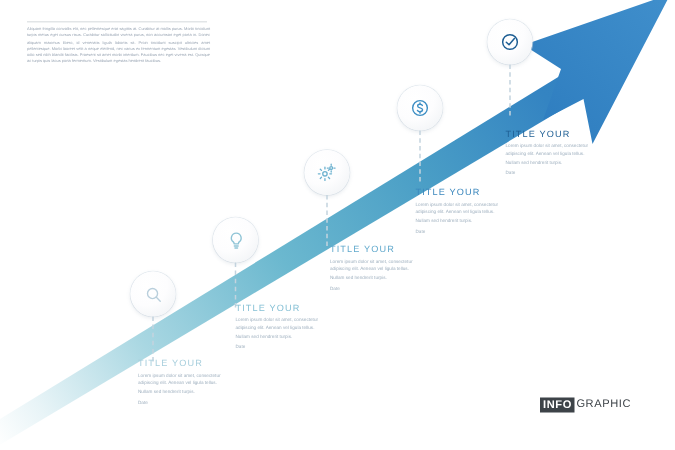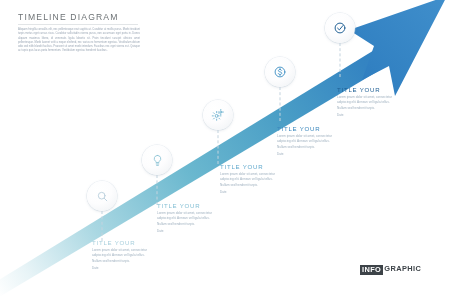--- a/index.html
+++ b/index.html
@@ -48,21 +48,21 @@
   .block-body{font-size:3.1px;line-height:1.72;color:#9fb0bf;}
   .block-date{font-size:3.1px;line-height:1.72;color:#9fb0bf;margin-top:2.4px;}
 
   
   .logo{position:absolute;left:360px;top:265px;display:flex;}
   .logo-info{
     background:#3d4348;color:#ffffff;font-size:7.4px;font-weight:700;
     letter-spacing:0.4px;padding:1px 2px 1.4px 2px;line-height:1;
   }
   .logo-graphic{
-    color:#3d4348;font-size:7.4px;font-weight:700;letter-spacing:0.4px;
+    color:#3d4348;font-size:7.4px;font-weight:400;letter-spacing:0.4px;
     line-height:1;padding-left:1px;
   }
 </style>
 </head>
 <body>
 
 <div id="stage">
 
   <svg class="arrow-svg" viewBox="0 0 450 300">
     <defs>
@@ -80,21 +80,20 @@
         <stop offset="100%" stop-color="#3f8ecb"></stop>
       </linearGradient>
     </defs>
 
     <polygon points="-6,300 -6,283 389,41 400,58" fill="url(#arrowGrad)"></polygon>
 
     <polygon points="447,-4 349,30 374,46 362,80 389,66 395,96 447,-4" fill="url(#headGrad)"></polygon>
   </svg>
 
   <div class="header">
-    <div class="header-title">TIMELINE  DIAGRAM</div>
     <div class="header-rule"></div>
     <div class="header-body">Aliquam fringilla convallis elit, nec pellentesque erat sagittis at. Curabitur at mollis purus. Morbi tincidunt turpis metus eget cursus risus. Curabitur sollicitudin viverra purus, non accumsan eget porta in. Donec aliquam maximus libero, id venenatis ligula lobortis sit. Proin tincidunt suscipit ultricies amet pellentesque. Morbi laoreet velit a neque eleifend, nec varius ex fermentum egestas. Vestibulum dictum odio sed nibh blandit facilisis. Praesent sit amet morbi interdum. Faucibus nec eget viverra est. Quisque ac turpis quis lacus porta fermentum. Vestibulum egestas hendrerit faucibus.</div>
   </div>
 
   <div class="node" style="left:87px;top:181px;">
     <div class="node-circle">
       <svg width="13" height="13" viewBox="0 0 24 24" fill="none" stroke="#b9cfdc" stroke-width="1.7" stroke-linecap="round">
         <circle cx="10.5" cy="10.5" r="6.2"></circle>
         <line x1="15.2" y1="15.2" x2="20" y2="20"></line>
       </svg>

